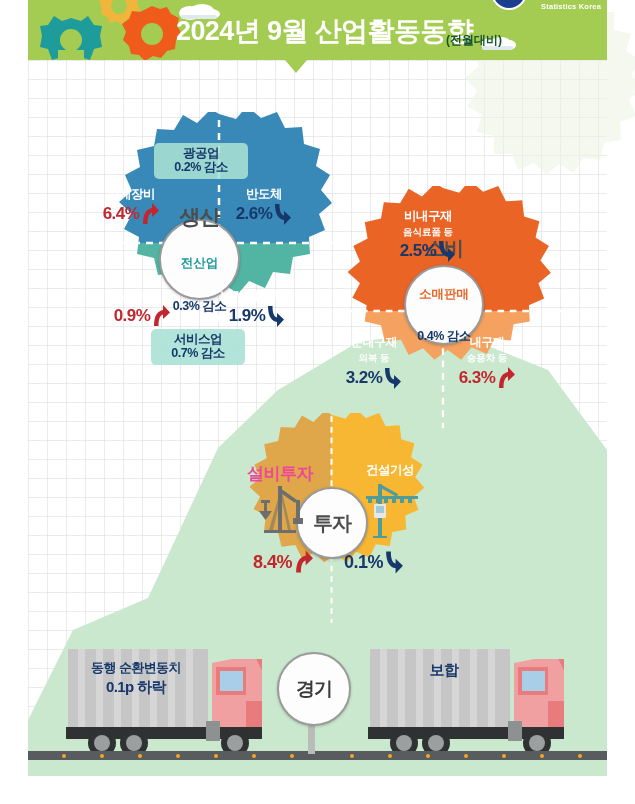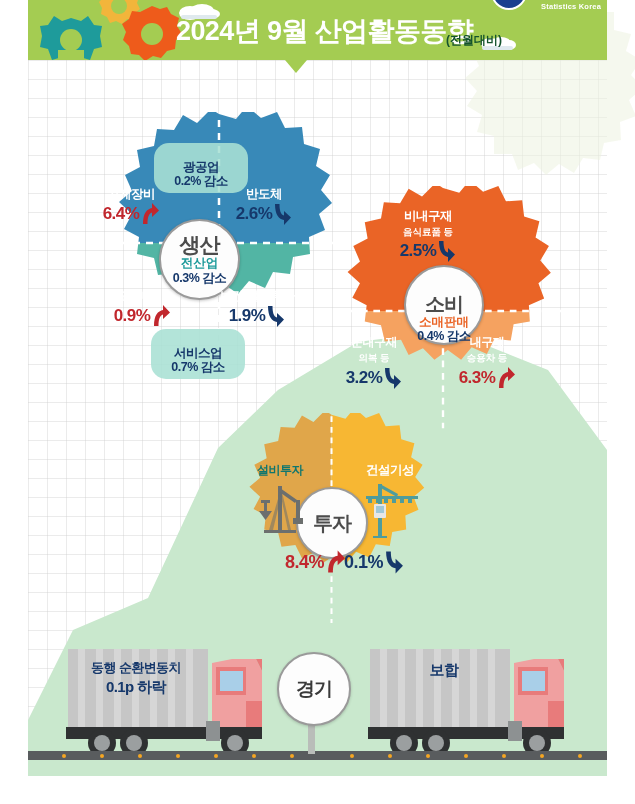--- a/index.html
+++ b/index.html
@@ -70,38 +70,38 @@
 
   
   .gear{position:absolute;}
   .gear svg{display:block;}
 
   .hub{
     position:absolute;border-radius:50%;
     background:#fdfdfd;border:2px solid #9a9a9a;
     box-shadow:0 1px 3px rgba(0,0,0,.22);
     display:flex;flex-direction:column;align-items:center;justify-content:center;
-    text-align:center;line-height:1.05;
+    text-align:center;line-height:1.05;gap:28px;
   }
   .hub .h1{font-weight:bold;color:#4c4c4c;letter-spacing:-1px;}
   .hub .h2{font-weight:bold;}
   .hub .h3{font-weight:bold;color:#16386b;letter-spacing:-.5px;}
 
   .lbl{position:absolute;text-align:center;white-space:nowrap;}
   .lbl .nm{font-weight:bold;letter-spacing:-.5px;}
   .valrow{display:flex;align-items:center;justify-content:center;gap:1px;}
   .val{font-weight:bold;letter-spacing:-.5px;}
   .val.up{color:#c1272d;}
   .val.down{color:#16386b;}
 
   .badge{
-    position:absolute;border-radius:15px;text-align:center;
+    position:absolute;border-radius:5px;text-align:center;
     background:rgba(168,224,212,.88);
     color:#16386b;font-weight:bold;line-height:1.15;letter-spacing:-.5px;
-    padding:17px 8px 4px;white-space:nowrap;
+    padding:3px 8px 4px;white-space:nowrap;
   }
 
   
   .truck{position:absolute;}
   .truck-text{
     position:absolute;text-align:center;white-space:nowrap;
     color:#16386b;font-weight:bold;line-height:1.3;letter-spacing:-.6px;
   }
   .cycle-hub{
     position:absolute;left:277px;top:652px;width:70px;height:70px;border-radius:50%;
@@ -337,21 +337,21 @@
       <use href="#gearPathI" fill="#f7b733" clip-path="url(#clipRightI)"></use>
       <line x1="131" y1="4" x2="131" y2="256" stroke="#ffffff" stroke-width="2.5" stroke-dasharray="7 6"></line>
     </svg>
   </div>
 
   <div class="hub" style="left:296px;top:487px;width:68px;height:68px;">
     <div class="h1" style="font-size:20px;">투자</div>
   </div>
 
   <div class="lbl" style="left:238px;top:462px;width:84px;">
-    <div class="nm" style="font-size:12px;color:#0f766e;">설비투자</div>
+    <div class="nm" style="font-size:17px;color:#ec4899;">설비투자</div>
   </div>
   <svg style="position:absolute;left:252px;top:484px;" width="56" height="54" viewBox="0 0 56 54">
     <g fill="#6c6f6e">
       <path d="M26 2 L30 2 L30 46 L26 46 Z"></path>
       <path d="M12 46 L44 46 L44 49 L12 49 Z"></path>
       <path d="M28 4 L45 16 L43 19 L26 7 Z"></path>
       <path d="M9 16 L18 16 L18 19 L9 19 Z"></path>
       <path d="M12 19 L15 19 L15 27 L12 27 Z"></path>
       <path d="M7 27 L20 27 L13.5 36 Z"></path>
       <path d="M44 16 L48 16 L48 34 L44 34 Z"></path>
@@ -374,21 +374,21 @@
       <path d="M20 17 L24 17 L24 21 L20 21 Z"></path>
       <path d="M28 17 L32 17 L32 21 L28 21 Z"></path>
       <path d="M36 17 L40 17 L40 21 L36 21 Z"></path>
       <path d="M44 17 L48 17 L48 21 L44 21 Z"></path>
       <path d="M16 2 L34 12 L33 15 L15 5 Z"></path>
       <rect x="10" y="22" width="12" height="14" rx="1" fill="#e7e7e7"></rect>
       <rect x="12" y="24" width="8" height="7" fill="#9fc8d8"></rect>
     </g>
   </svg>
 
-  <div class="valrow" style="position:absolute;left:265px;top:550px;width:80px;justify-content:flex-end;">
+  <div class="valrow" style="position:absolute;left:243px;top:550px;width:80px;">
     <span class="val up" style="font-size:18px;">8.4%</span>
     <svg width="20" height="24" viewBox="0 0 19 22">
       <path d="M3 21 C3 10 7 6 12 5 L12 0 L19 7.5 L12 14 L12 9.5 C8.5 10.5 7.5 15 7.5 21 Z" fill="#c1272d"></path>
     </svg>
   </div>
 
   <div class="valrow" style="position:absolute;left:334px;top:550px;width:80px;">
     <span class="val down" style="font-size:18px;">0.1%</span>
     <svg width="20" height="24" viewBox="0 0 19 22">
       <path d="M2 1 C2 12 6 16 11 17 L11 22 L18 14.5 L11 8 L11 12.5 C7.5 11.5 6.5 7 6.5 1 Z" fill="#16386b"></path>

